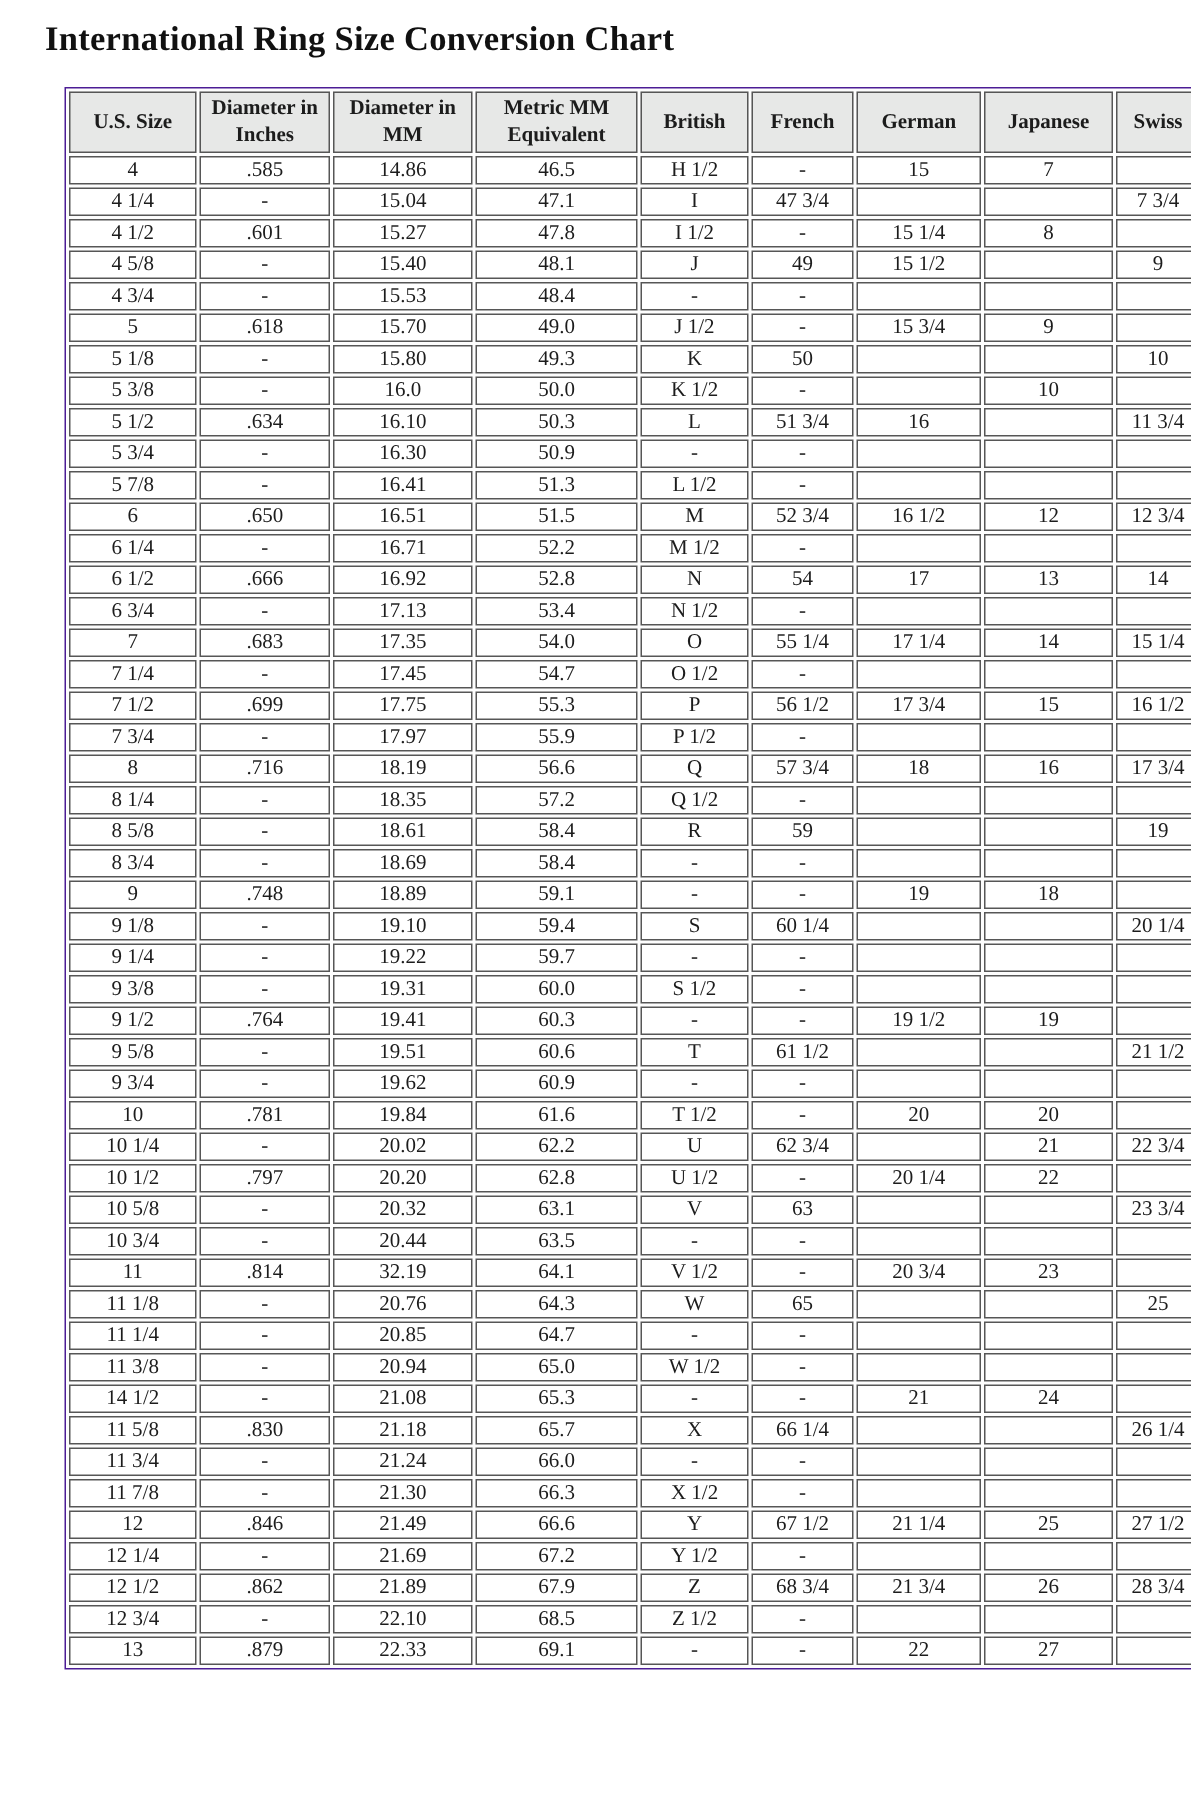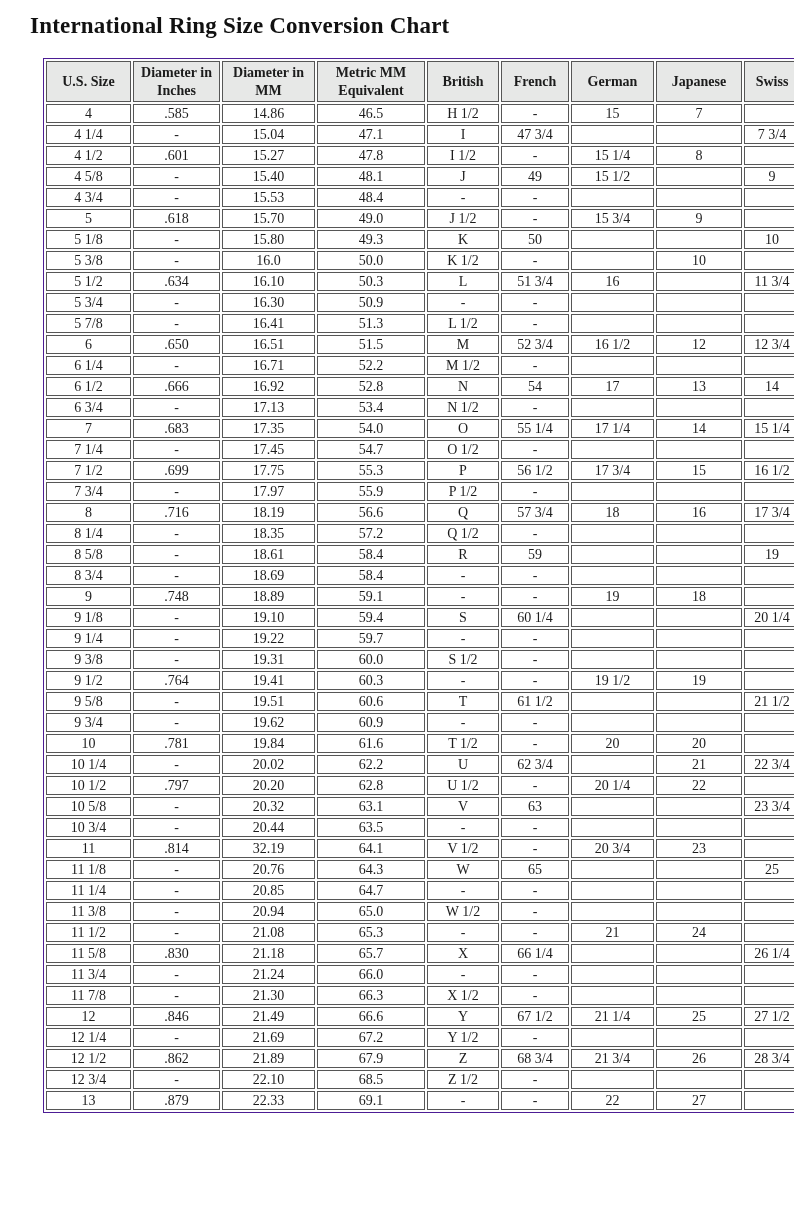--- a/index.html
+++ b/index.html
@@ -513,21 +513,21 @@
             <td>-</td>
             <td>20.94</td>
             <td>65.0</td>
             <td>W 1/2</td>
             <td>-</td>
             <td></td>
             <td></td>
             <td></td>
           </tr>
           <tr>
-            <td>11 1/2</td>
+            <td>14 1/2</td>
             <td>-</td>
             <td>21.08</td>
             <td>65.3</td>
             <td>-</td>
             <td>-</td>
             <td>21</td>
             <td>24</td>
             <td></td>
           </tr>
           <tr>

